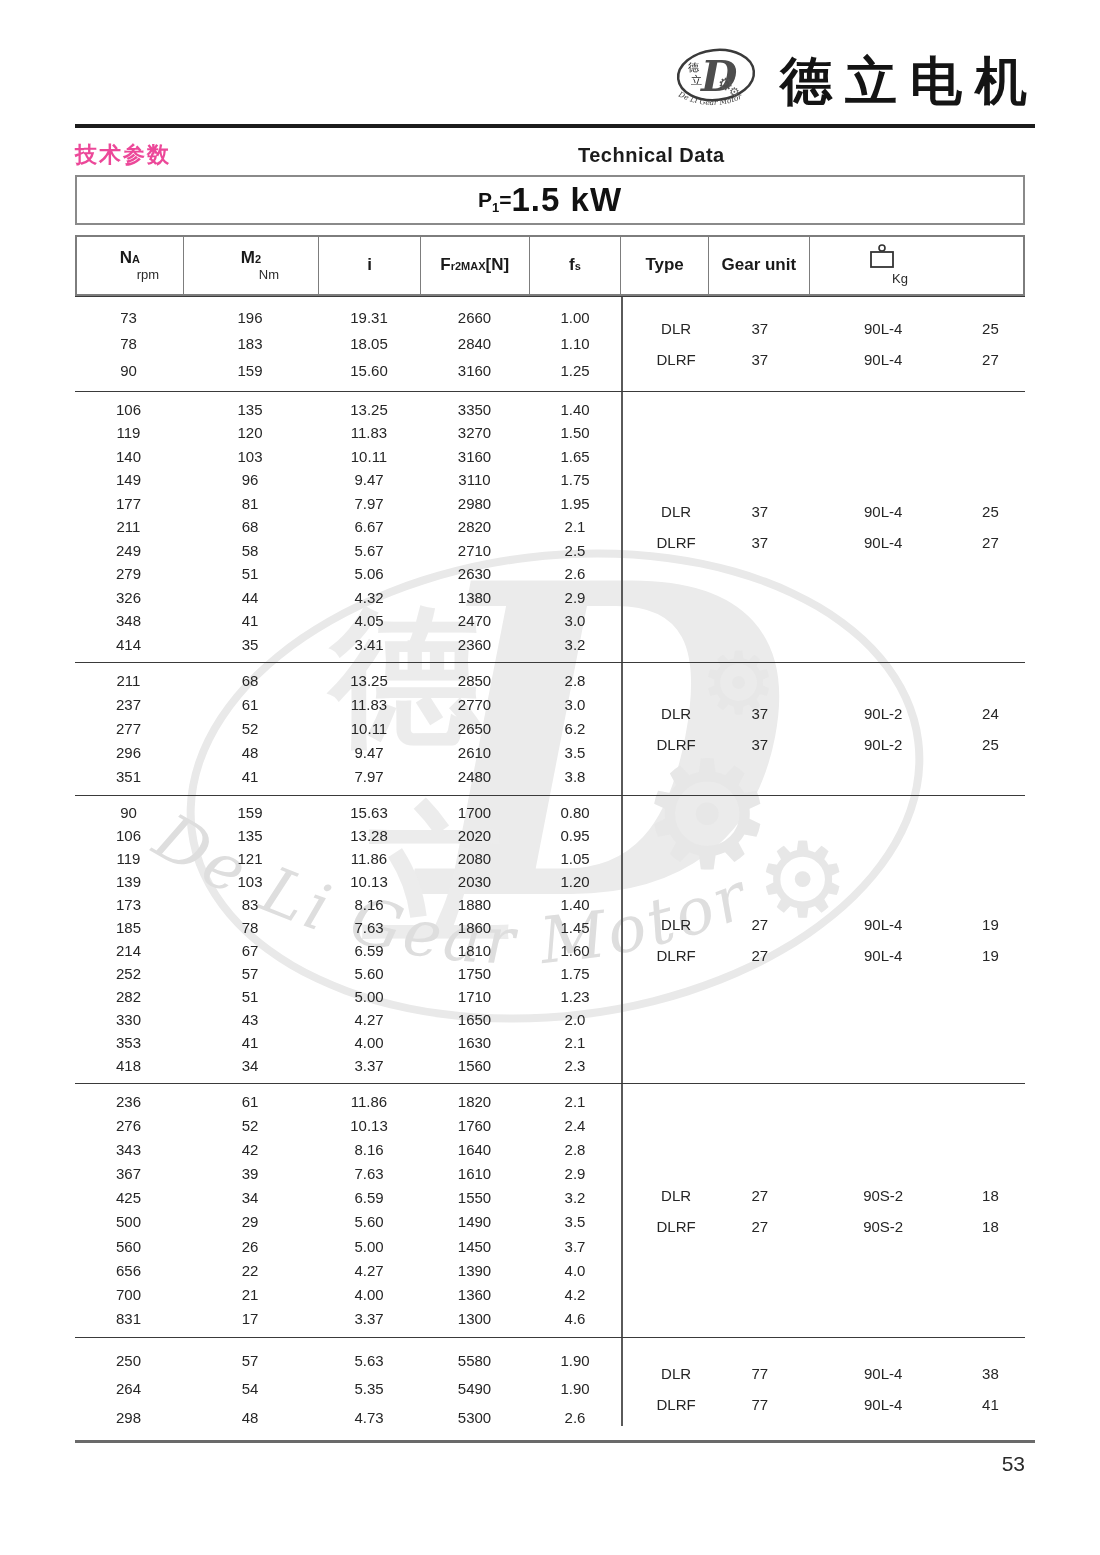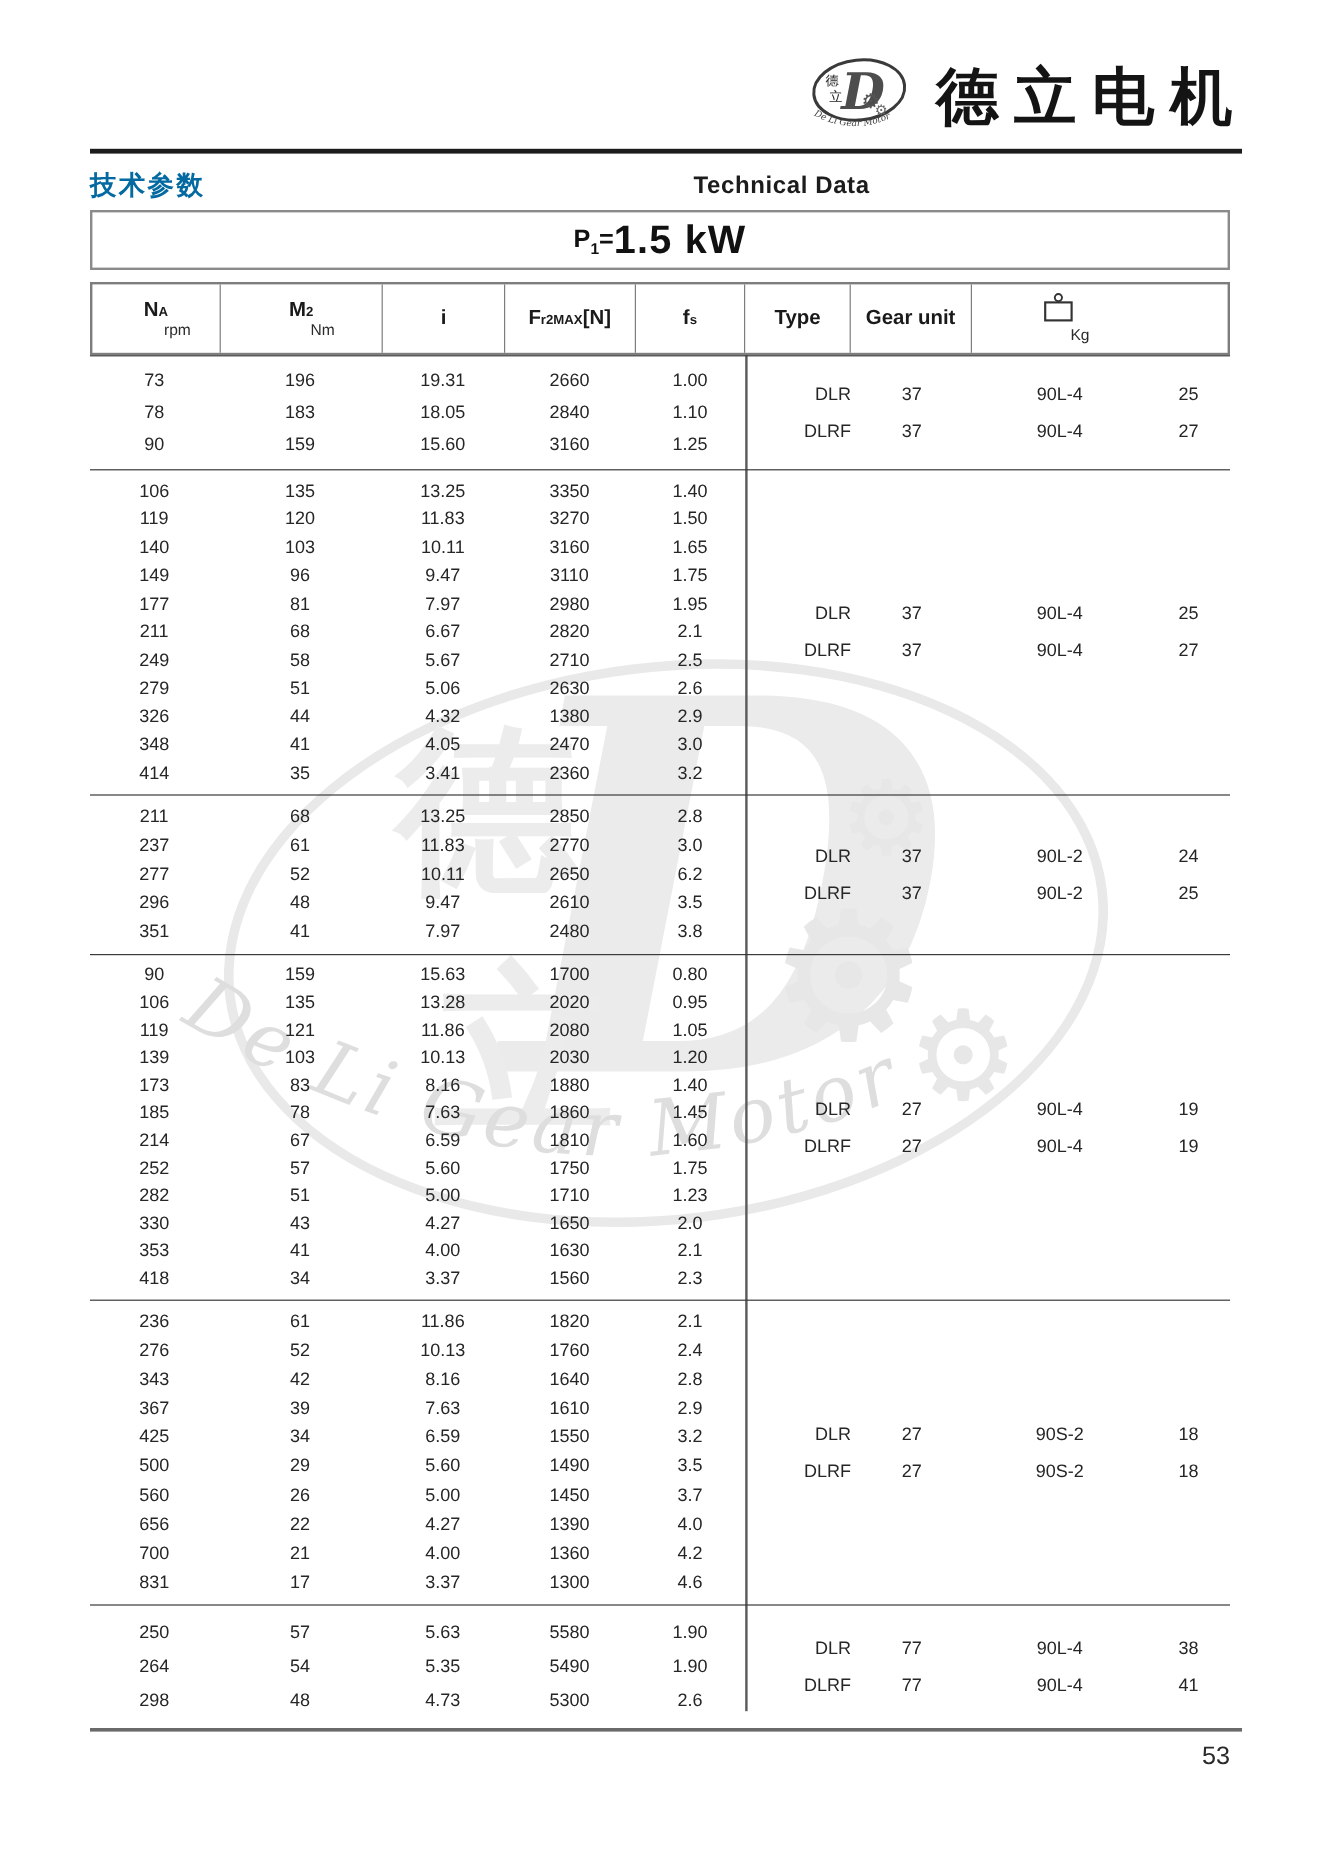--- a/index.html
+++ b/index.html
@@ -48,21 +48,21 @@
   .brand-cn{
     font-family:"DejaVu Serif", serif;
     font-size:52px;font-weight:900;letter-spacing:13px;color:#141414;
     line-height:1;white-space:nowrap;
   }
   .logo-svg text{font-family:"DejaVu Serif", serif;}
 
   .top-rule{position:absolute;left:75px;top:124px;width:960px;height:4px;background:#1c1c1c;}
   .title-cn{
     position:absolute;left:75px;top:140px;
-    font-size:22px;font-weight:bold;color:#0369a1;letter-spacing:2px;
+    font-size:22px;font-weight:bold;color:#ec4899;letter-spacing:2px;
   }
   .title-en{
     position:absolute;left:578px;top:144px;
     font-size:20px;font-weight:bold;color:#1c1c1c;letter-spacing:0.5px;
   }
 
   
   .power-box{
     position:absolute;left:75px;top:175px;width:950px;height:50px;
     box-sizing:border-box;border:2px solid #8a8a8a;background:transparent;
@@ -100,21 +100,21 @@
     padding:3px 0;box-sizing:border-box;
   }
   .row{display:grid;grid-template-columns:107fr 136fr 102fr 109fr 92fr;}
   .cell{text-align:center;font-size:15px;color:#262626;line-height:1.2;}
   .motors{
     position:absolute;left:546px;right:0;top:0;bottom:0;
     display:flex;flex-direction:column;justify-content:center;gap:14px;
   }
   .motor-line{display:grid;grid-template-columns:88fr 101fr 145fr 69fr;}
   .mcell{text-align:center;font-size:15px;color:#262626;}
-  .mcell-type{text-align:right;padding-left:22px;}
+  .mcell-type{text-align:center;padding-left:22px;}
 
   
   .bottom-rule{position:absolute;left:75px;top:1440px;width:960px;height:3px;background:#6a6a6a;}
   .page-number{
     position:absolute;left:75px;top:1452px;width:950px;
     text-align:right;font-size:21px;color:#2a2a2a;
   }
 </style>
 </head>
 <body>

